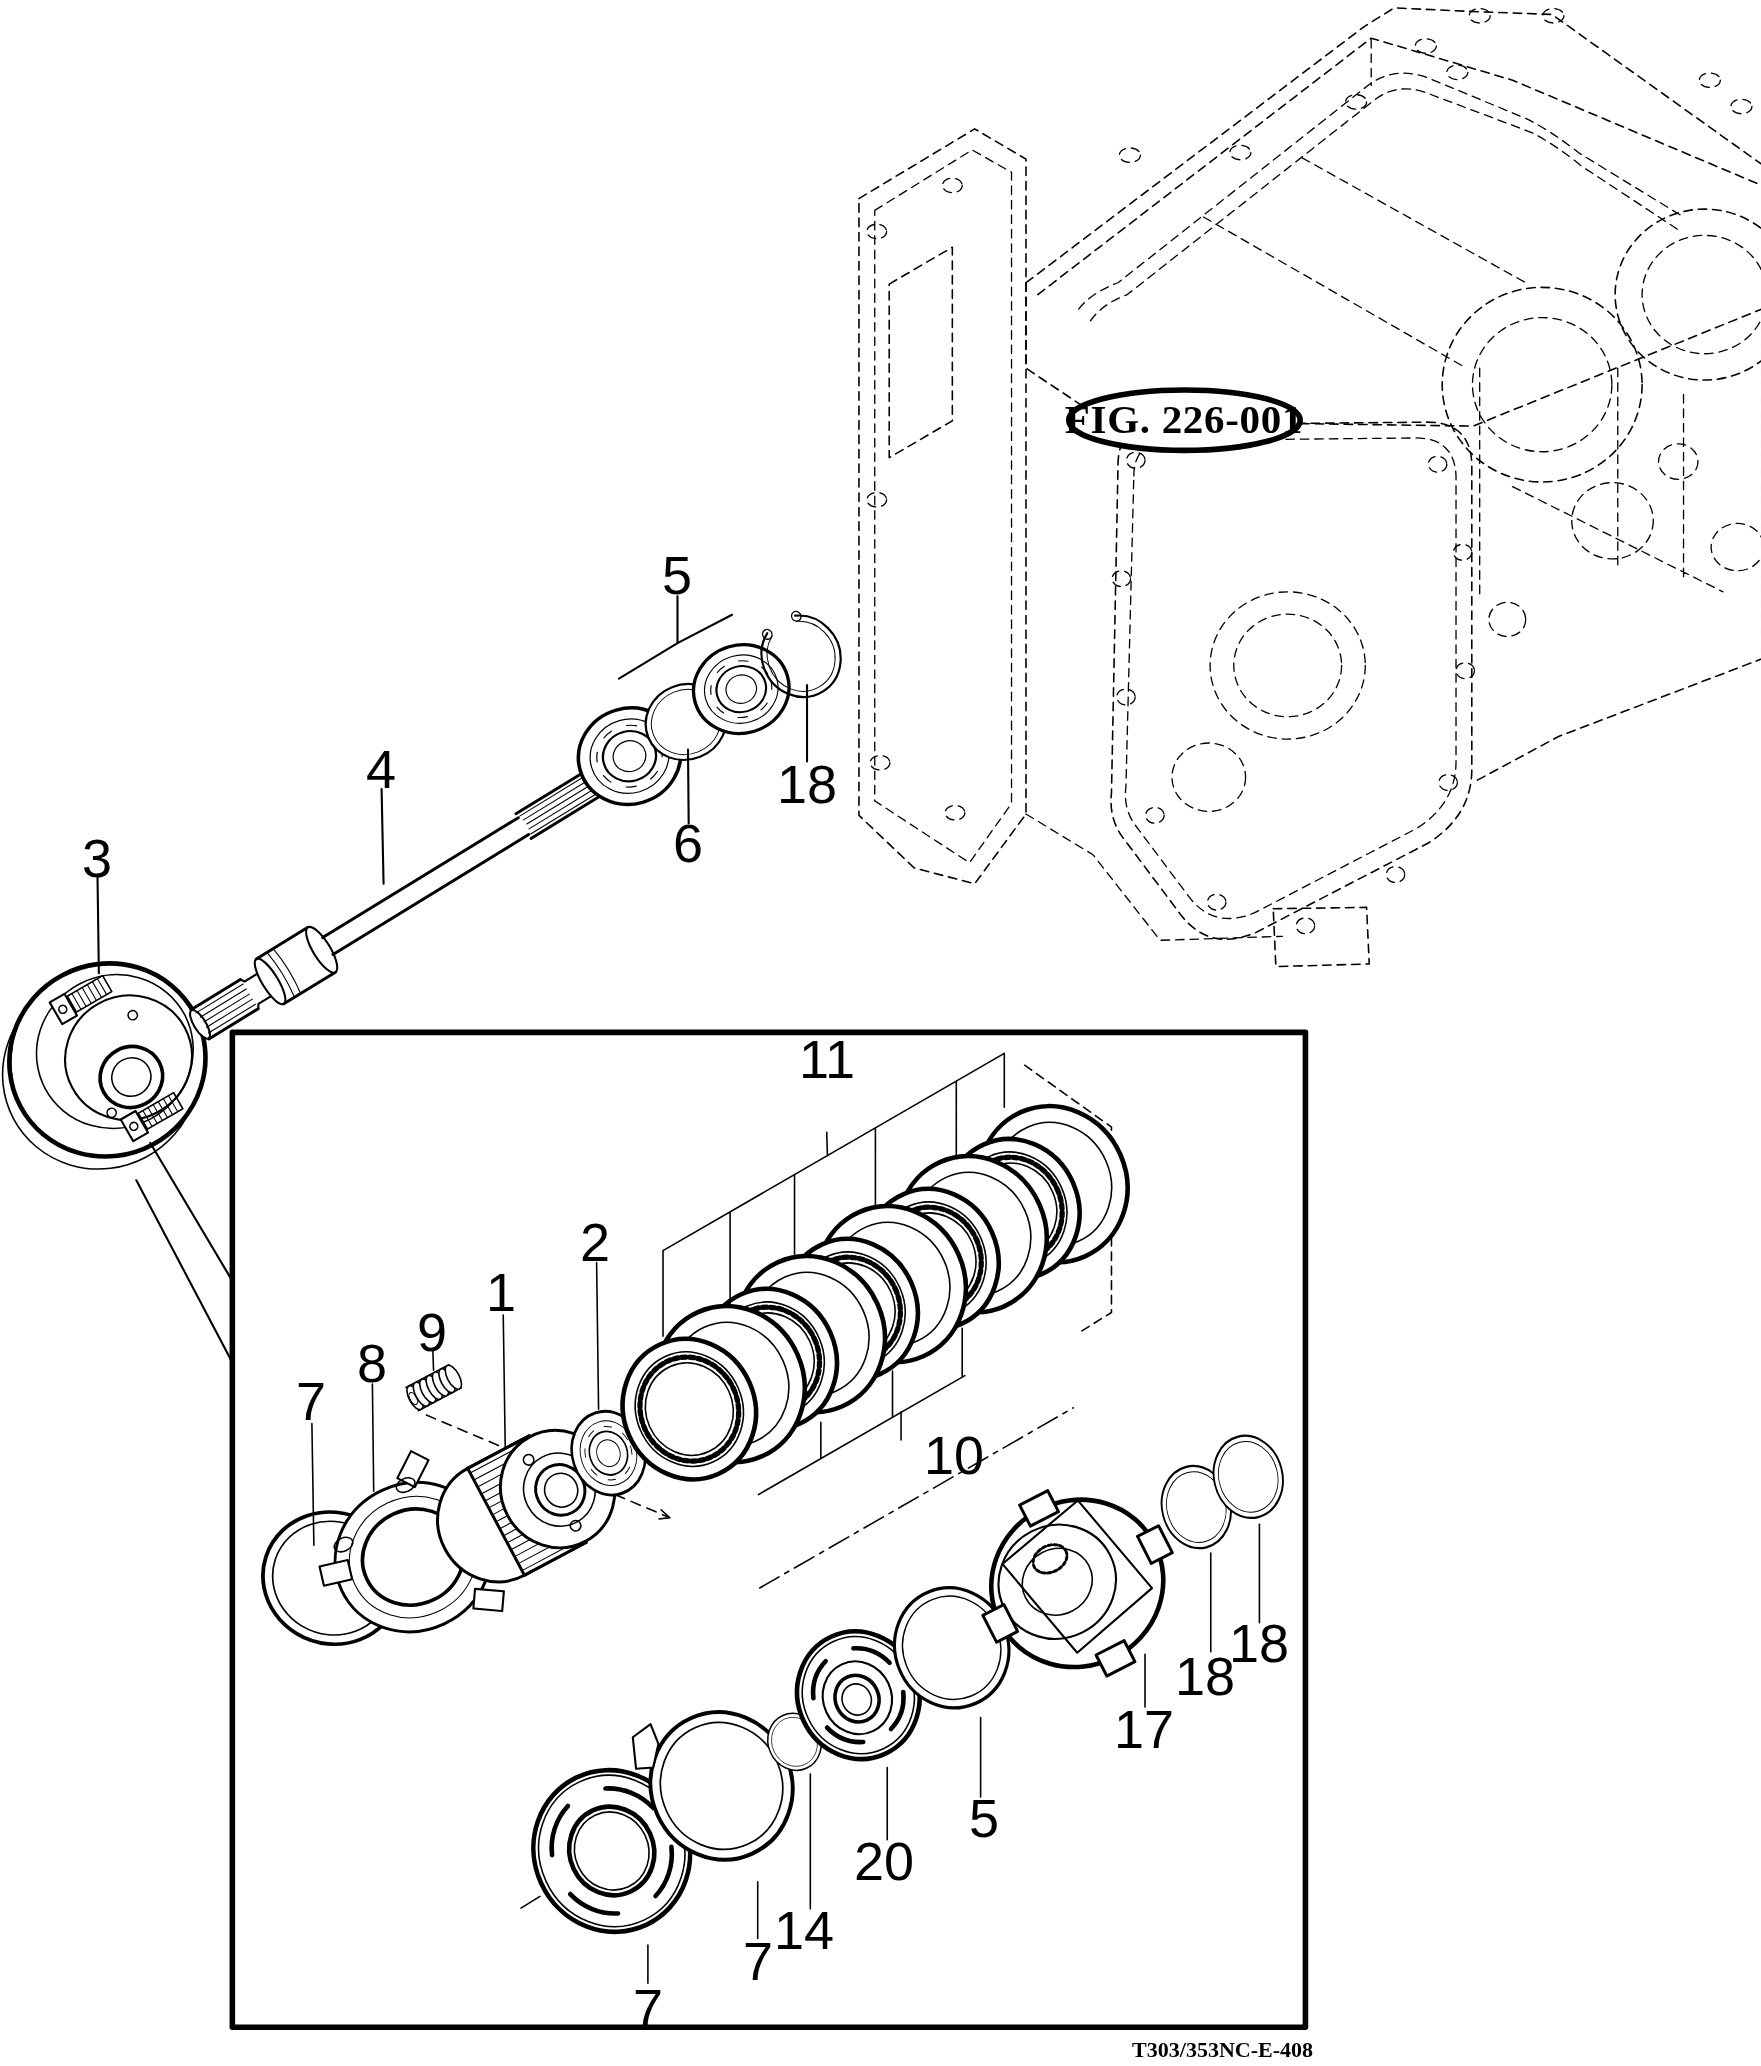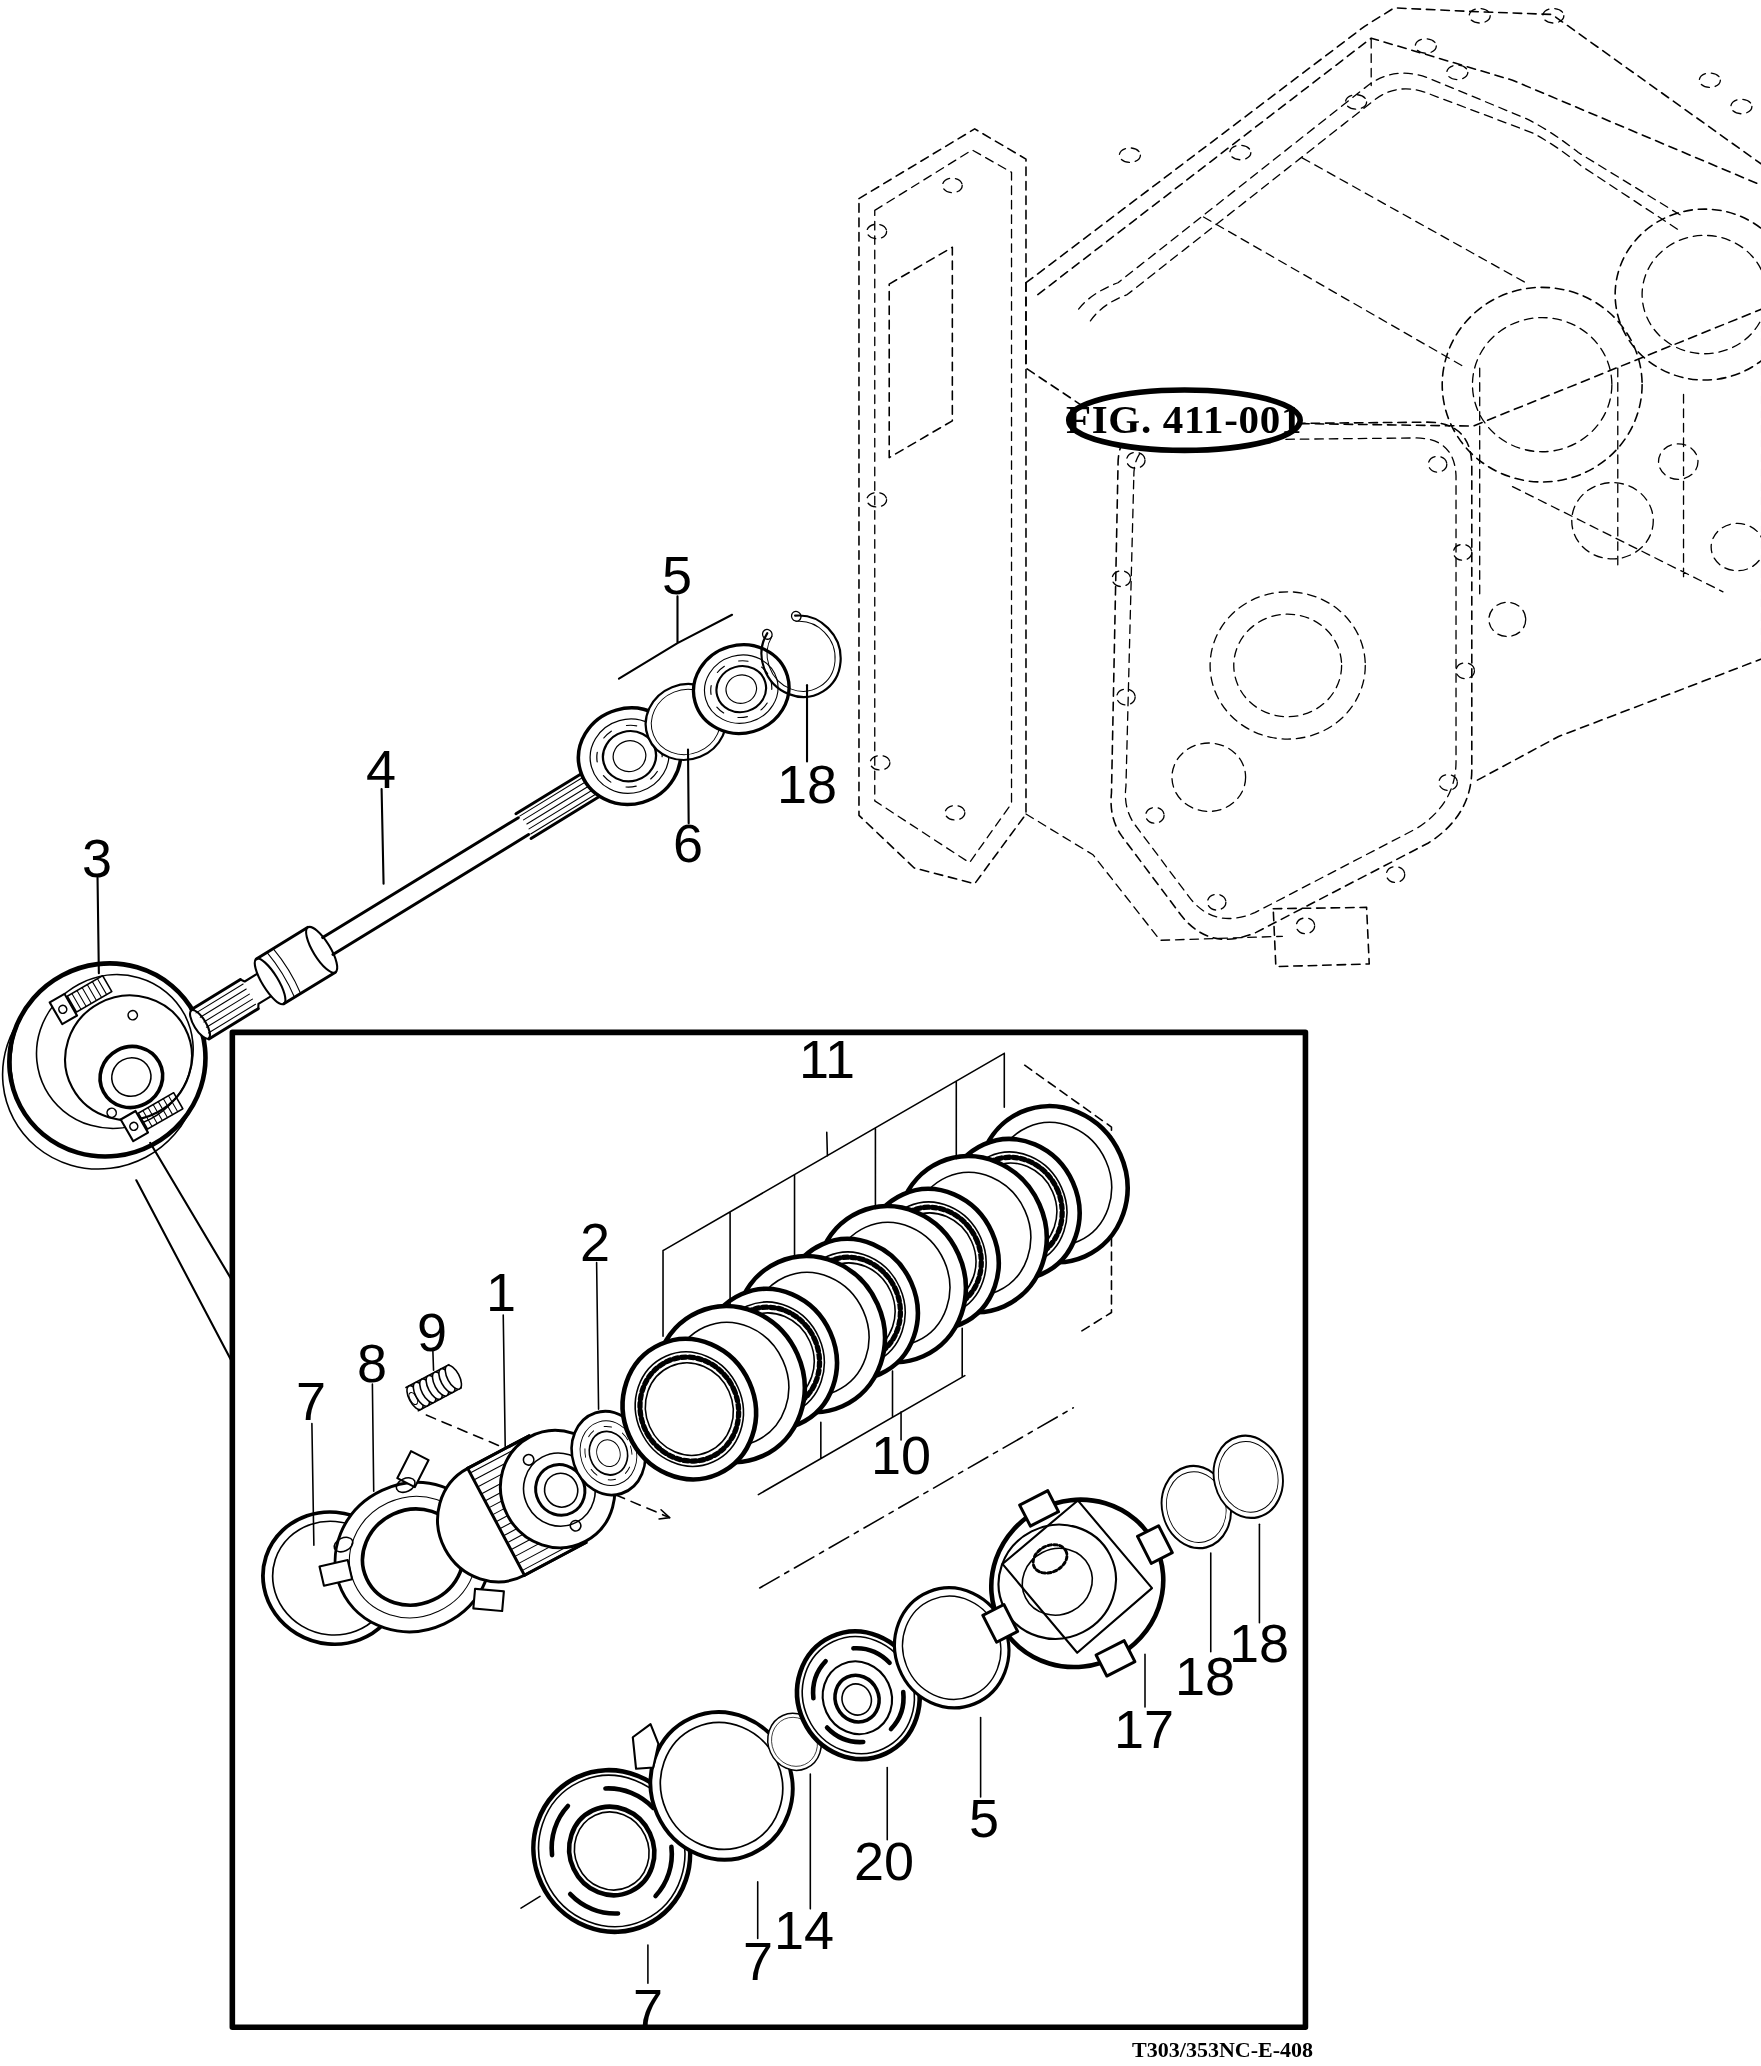--- a/index.html
+++ b/index.html
@@ -315,30 +315,30 @@
 
 <div class="co" style="left:501px;top:1292px">1</div>
 <div class="co" style="left:595px;top:1242px">2</div>
 <div class="co" style="left:97px;top:858px">3</div>
 <div class="co" style="left:381px;top:769px">4</div>
 <div class="co" style="left:677px;top:575px">5</div>
 <div class="co" style="left:688px;top:843px">6</div>
 <div class="co" style="left:311px;top:1401px">7</div>
 <div class="co" style="left:372px;top:1363px">8</div>
 <div class="co" style="left:432px;top:1332px">9</div>
-<div class="co" style="left:901px;top:1455px">10</div>
+<div class="co" style="left:954px;top:1455px">10</div>
 <div class="co" style="left:827px;top:1059px">11</div>
 <div class="co" style="left:648px;top:2008px">7</div>
 <div class="co" style="left:758px;top:1961px">7</div>
 <div class="co" style="left:804px;top:1930px">14</div>
 <div class="co" style="left:884px;top:1861px">20</div>
 <div class="co" style="left:984px;top:1818px">5</div>
 <div class="co" style="left:1144px;top:1729px">17</div>
 <div class="co" style="left:1205px;top:1676px">18</div>
 <div class="co" style="left:1259px;top:1643px">18</div>
 <div class="co" style="left:807px;top:784px">18</div>
 
-<div class="fig-label" style="left:1184px;top:421px">FIG. 411-001</div>
+<div class="fig-label" style="left:1184px;top:421px">FIG. 226-001</div>
 
 <div class="doc-code" style="left:1313px;top:2050px">T303/353NC-E-408</div>
 
 </div>
 
 
 </body></html>

